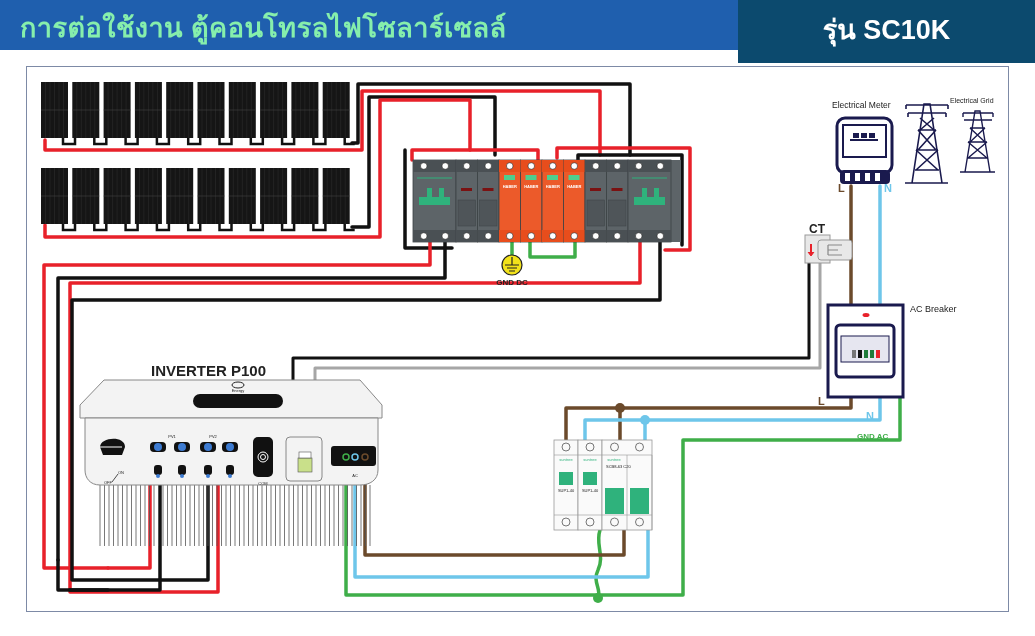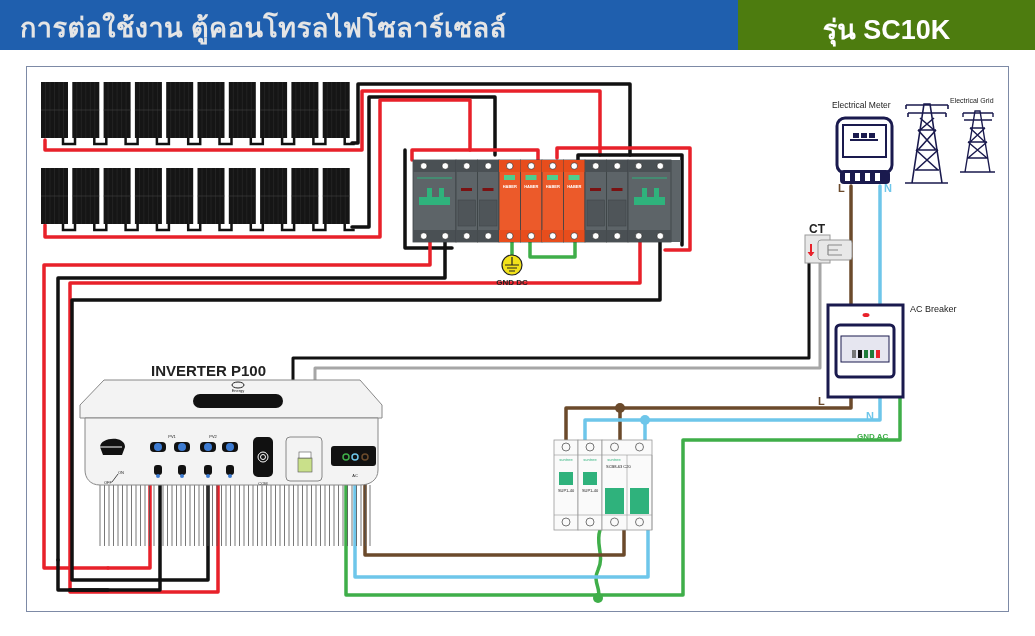--- a/index.html
+++ b/index.html
@@ -1,19 +1,19 @@
 <!DOCTYPE html>
 <html><head>
 <meta charset="utf-8">
 <style>
   html,body{margin:0;padding:0;background:#fff;}
   body{width:1035px;height:636px;position:relative;overflow:hidden;font-family:"Liberation Sans",sans-serif;}
   .hdr-left{position:absolute;left:0;top:0;width:742px;height:50px;background:#1f5fae;}
-  .hdr-right{position:absolute;left:738px;top:0;width:297px;height:50px;background:#4d7c0f;}
-  .hdr-title{position:absolute;left:20px;top:6px;color:#e5e5e5;font-size:27px;font-weight:bold;white-space:nowrap;letter-spacing:0.5px;text-align:center;}
+  .hdr-right{position:absolute;left:738px;top:0;width:297px;height:63px;background:#0c4a6e;}
+  .hdr-title{position:absolute;left:20px;top:6px;color:#86efac;font-size:27px;font-weight:bold;white-space:nowrap;letter-spacing:0.5px;text-align:center;}
   .hdr-model{position:absolute;left:0;width:297px;top:8px;text-align:center;color:#fff;font-size:27px;font-weight:bold;}
   .frame{position:absolute;left:26px;top:66px;width:983px;height:546px;border:1.5px solid #7d8aa6;box-sizing:border-box;}
   svg{position:absolute;left:0;top:0;}
   .lbl{font-family:"Liberation Sans",sans-serif;}
 </style>
 </head>
 <body>
 
 <div class="hdr-left">
   <div class="hdr-title">การต่อใช้งาน  ตู้คอนโทรลไฟโซลาร์เซลล์</div>

